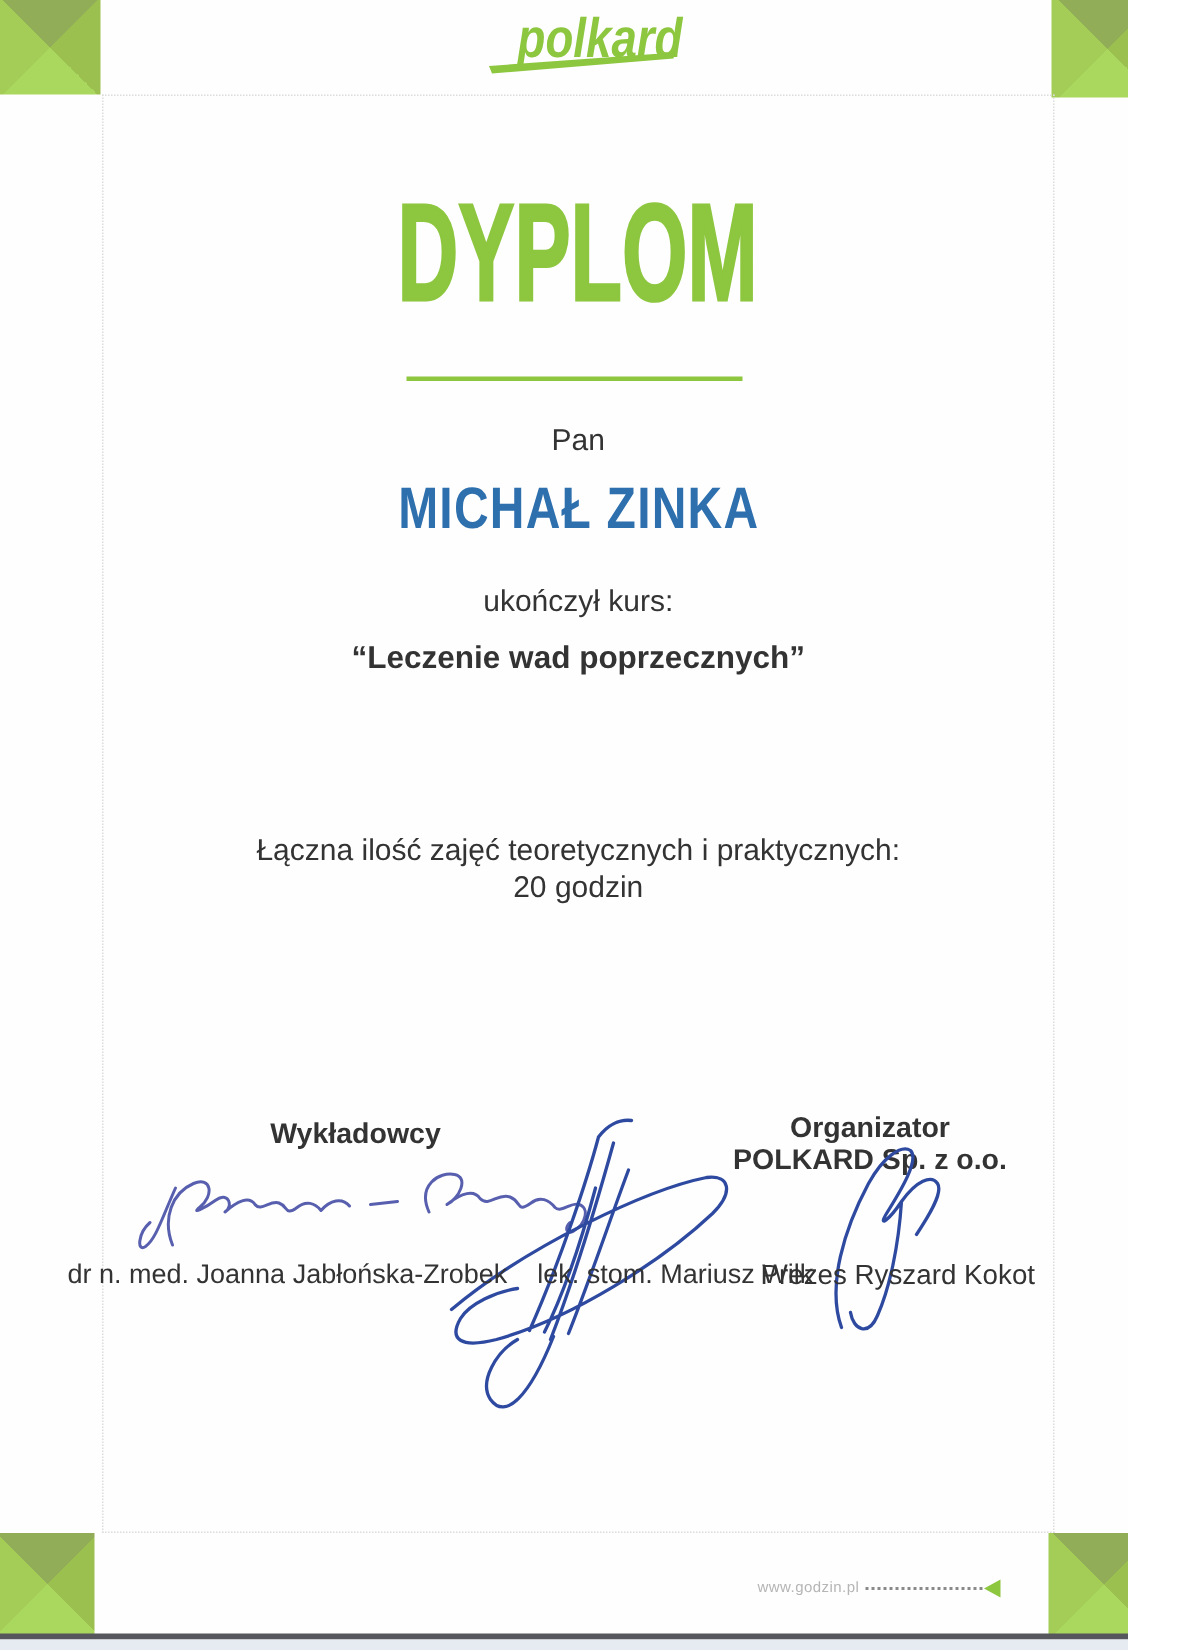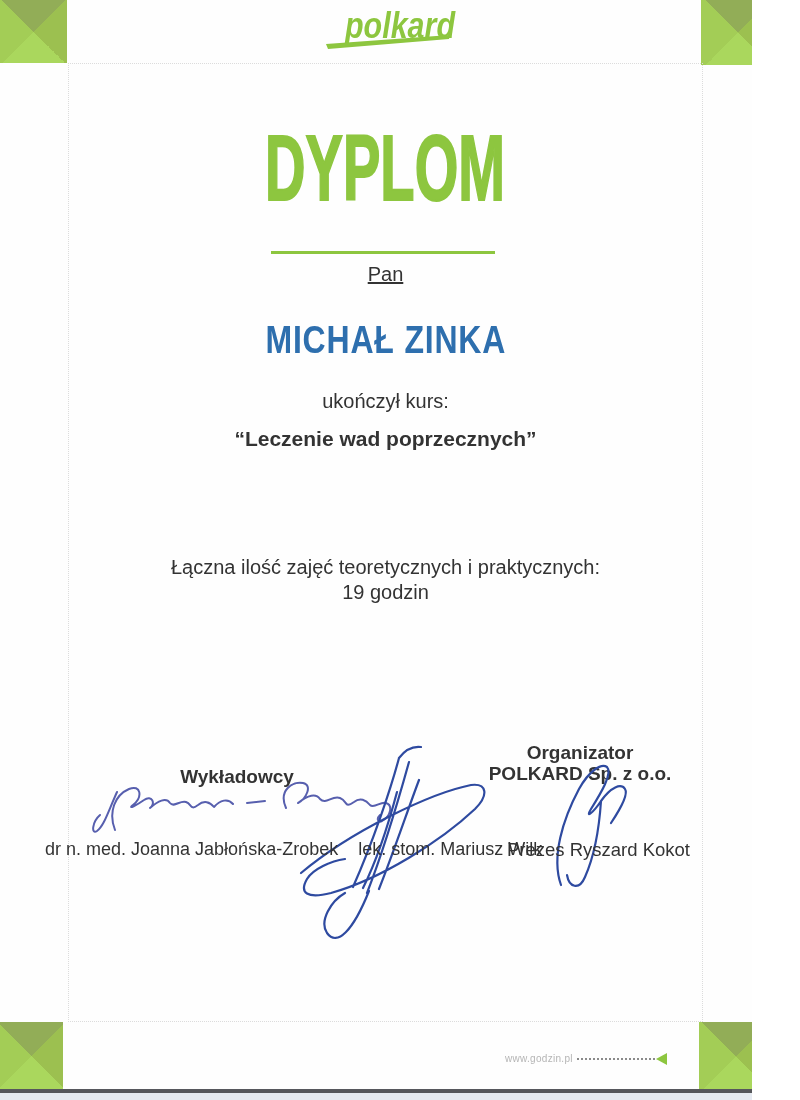--- a/index.html
+++ b/index.html
@@ -21,31 +21,31 @@
   .corner.bl{left:0;top:1022px;width:63px;height:68px;}
   .corner.br{left:699px;top:1022px;width:74px;height:68px;}
   .dotted-frame{
     position:absolute;left:68px;top:63px;width:635px;height:959px;
     border:1px dotted #dcdcdc;box-sizing:border-box;
   }
   .logo-svg{position:absolute;left:300px;top:2px;width:200px;height:56px;}
   .title-svg{position:absolute;left:68px;top:126px;width:635px;height:86px;}
   .green-rule{position:absolute;left:271px;top:251px;width:224px;height:3px;background:var(--brand-green,#8dc63f);}
   .line{position:absolute;left:68px;width:635px;text-align:center;}
-  .salutation{top:263px;font-size:20px;text-decoration:underline;}
+  .salutation{top:283px;font-size:20px;}
   .name-row{top:318px;}
   .name{display:inline-block;font-size:39px;font-weight:bold;color:var(--name-blue,#2e6fae);
         transform:scaleX(.82);transform-origin:center;letter-spacing:1px;white-space:nowrap;}
   .completion{top:390px;font-size:20px;}
   .course{top:427px;font-size:21px;font-weight:bold;}
   .date-line{top:496px;font-size:21px;}
   .hours-label{top:556px;font-size:20px;}
   .hours-value{top:581px;font-size:20px;}
   .lect-head{position:absolute;left:237px;top:746px;transform:translateX(-50%);
-             font-size:19px;font-weight:bold;white-space:nowrap;margin-top:20px;}
+             font-size:19px;font-weight:bold;white-space:nowrap;}
   .org-block{position:absolute;left:580px;top:742px;transform:translateX(-50%);
              text-align:center;font-size:19px;font-weight:bold;line-height:21px;white-space:nowrap;}
   .sig-layer{position:absolute;left:0;top:700px;width:800px;height:260px;pointer-events:none;}
   .sig-layer path{fill:none;stroke-linecap:round;stroke-linejoin:round;}
   .sig-a{stroke:var(--ink-violet,#575fae);stroke-width:2;}
   .sig-b,.sig-c{stroke:var(--ink-blue,#2e4aa0);stroke-width:2.2;}
   .names-row{position:absolute;left:45px;top:839px;font-size:18px;white-space:nowrap;}
   .names-row .second{margin-left:15px;}
   .prezes{position:absolute;left:507px;top:839px;font-size:18.5px;white-space:nowrap;}
   .site{position:absolute;left:505px;top:1053px;font-size:10px;color:var(--muted-gray,#b5b5b5);letter-spacing:.3px;}
@@ -81,21 +81,21 @@
 
   <div class="line salutation">Pan</div>
 
   <div class="line name-row">
     <span class="name">MICHAŁ ZINKA</span>
   </div>
 
   <div class="line course">“Leczenie wad poprzecznych”</div>
   <div class="line completion">ukończył kurs:</div>
   <div class="line hours-label">Łączna ilość zajęć teoretycznych i praktycznych:</div>
-  <div class="line hours-value">19 godzin</div>
+  <div class="line hours-value">20 godzin</div>
 
   <div class="lect-head">Wykładowcy</div>
 
   <div class="org-block">
     <div>Organizator</div>
     <div>POLKARD Sp. z o.o.</div>
   </div>
 
   <svg class="sig-layer" viewBox="0 0 800 260">
     <path class="sig-a" d="M117,92 C108,112 104,126 97,131 C91,135 92,122 100,115

